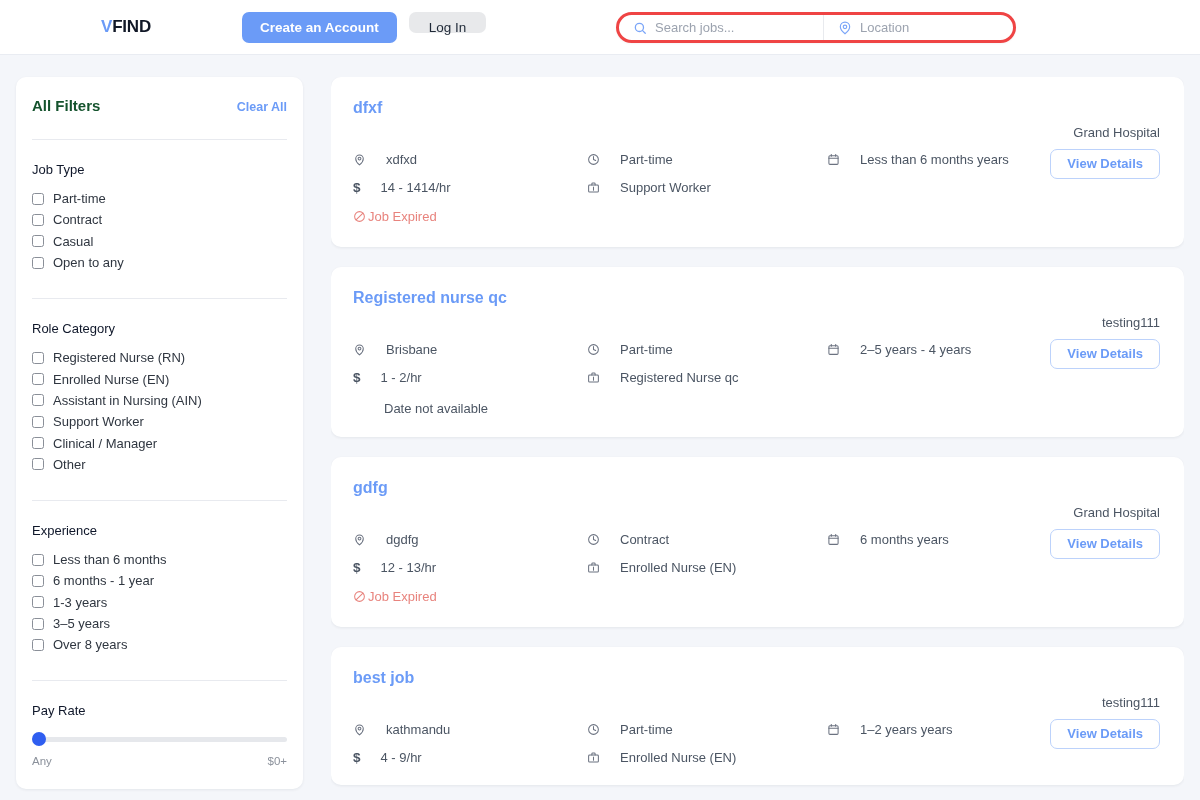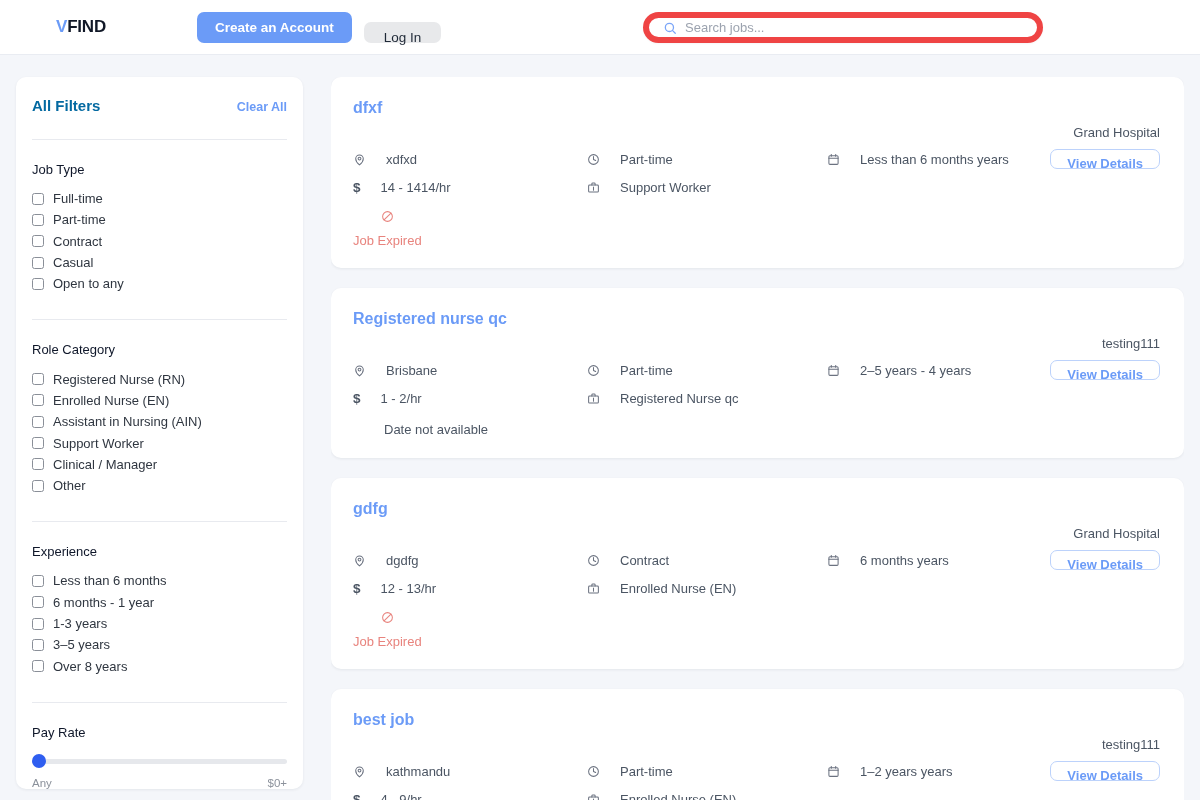--- a/index.html
+++ b/index.html
@@ -27,26 +27,27 @@
     padding: 0 20px 0 56px;
     position: relative;
   }
 
   .logo {
     font-size: 17px;
     font-weight: bold;
     letter-spacing: -0.2px;
     color: #111827;
     white-space: nowrap;
+    margin-left: 45px;
   }
   .logo .v { color: #6b9bf7; }
 
   .header-actions {
     display: flex;
-    align-items: flex-end;
+    align-items: flex-start;
     gap: 12px;
     margin-left: 91px;
   }
 
   .btn-create {
     background: #6b9bf7;
     color: #ffffff;
     border: none;
     border-radius: 7px;
     font-size: 13.5px;
@@ -68,25 +69,25 @@
     padding: 0 20px;
     height: 21px;
     line-height: 31px;
     cursor: pointer;
     font-family: inherit;
     white-space: nowrap;
   }
 
   .search-wrap {
     position: absolute;
-    left: 643px;
+    left: 616px;
     top: 12px;
     width: 400px;
     height: 31px;
-    border: 6px solid #ef4444;
+    border: 3px solid #ef4444;
     border-radius: 17px;
     background: #ffffff;
     display: flex;
     align-items: center;
     box-shadow: 0 1px 2px rgba(16,24,40,0.04);
   }
   .search-seg {
     display: flex;
     align-items: center;
     gap: 8px;
@@ -127,21 +128,21 @@
     height: 712px;
     overflow: hidden;
   }
 
   .sb-head {
     display: flex;
     align-items: baseline;
     justify-content: space-between;
     padding: 0 0 0 0;
   }
-  .sb-title { font-size: 15px; font-weight: bold; color: #0369a1; }
+  .sb-title { font-size: 15px; font-weight: bold; color: #14532d; }
   .sb-clear {
     font-size: 12.5px;
     font-weight: bold;
     color: #6b9bf7;
     cursor: pointer;
   }
 
   .sb-div {
     height: 1px;
     background: #e8eaef;
@@ -242,40 +243,39 @@
     color: #4b5563;
     white-space: nowrap;
   }
   .meta .gi { color: #6b7280; display: flex; align-items: center; flex: 0 0 auto; }
   .meta .dollar { font-size: 13.5px; font-weight: bold; color: #4b5563; }
 
   .status-row { margin-top: 14px; }
   .expired {
     display: inline-flex;
     align-items: center;
-    gap: 10px;
+    gap: 2px;
     font-size: 13px;
     color: #e8837d;
-    flex-direction: column;
   }
   .nodate { font-size: 13px; color: #4b5563; margin-left: 31px; }
 
   .view-btn {
     position: absolute;
     right: 24px;
     top: 72px;
     border: 1px solid #bcd2fb;
     background: #ffffff;
     color: #6b9bf7;
     font-size: 13px;
     font-weight: bold;
     font-family: inherit;
     border-radius: 7px;
     padding: 0 16px;
-    height: 20px;
+    height: 30px;
     line-height: 28px;
     cursor: pointer;
     white-space: nowrap;
   }
 </style>
 </head>
 <body>
 
 <div class="header">
   <div class="logo">
@@ -290,39 +290,44 @@
   <div class="search-wrap">
     <div class="search-seg">
       <span class="ico-blue">
         <svg width="14" height="14" viewBox="0 0 24 24" fill="none" stroke="currentColor" stroke-width="2.2" stroke-linecap="round">
             <circle cx="11" cy="11" r="7"></circle>
             <line x1="16.5" y1="16.5" x2="21" y2="21"></line>
           </svg>
       </span>
       <input type="text" placeholder="Search jobs..." style="">
     </div>
+    <div class="search-seg loc">
+      <span class="ico-blue">
+        <svg width="14" height="14" viewBox="0 0 24 24" fill="none" stroke="currentColor" stroke-width="2" stroke-linecap="round" stroke-linejoin="round">
+            <path d="M12 22s8-6.1 8-12a8 8 0 1 0-16 0c0 5.9 8 12 8 12z"></path>
+            <circle cx="12" cy="10" r="3"></circle>
+          </svg>
+      </span>
+      <input type="text" placeholder="Location" style="">
+    </div>
   </div>
 </div>
 
 <div class="page">
 
   <aside class="sidebar">
     <div class="sb-head">
       <div class="sb-title">All Filters</div>
       <div class="sb-clear">Clear All</div>
     </div>
     <div class="sb-div"></div>
 
     <div id="filter-groups">
         <div class="sb-group">
           <div class="sb-group-title">Job Type</div>
-          <label class="cb-row">
-            <span class="cb-box"></span>
-            <span class="cb-label">Full-time</span>
-          </label>
           <label class="cb-row">
             <span class="cb-box"></span>
             <span class="cb-label">Part-time</span>
           </label>
           <label class="cb-row">
             <span class="cb-box"></span>
             <span class="cb-label">Contract</span>
           </label>
           <label class="cb-row">
             <span class="cb-box"></span>

